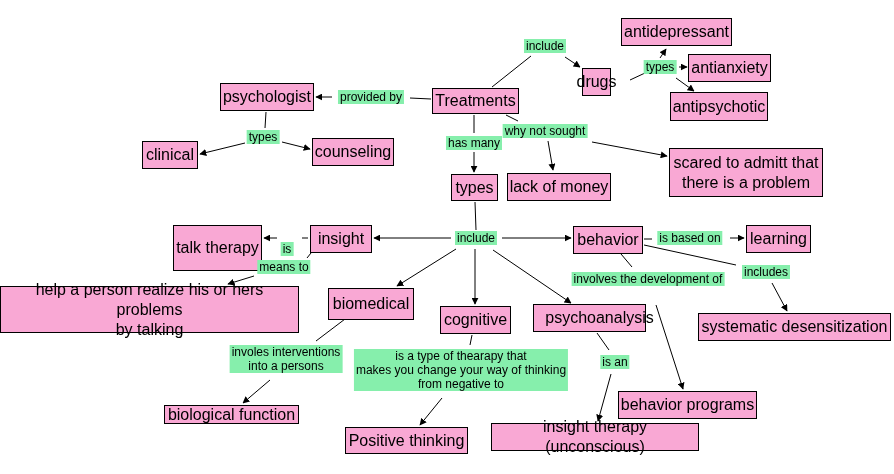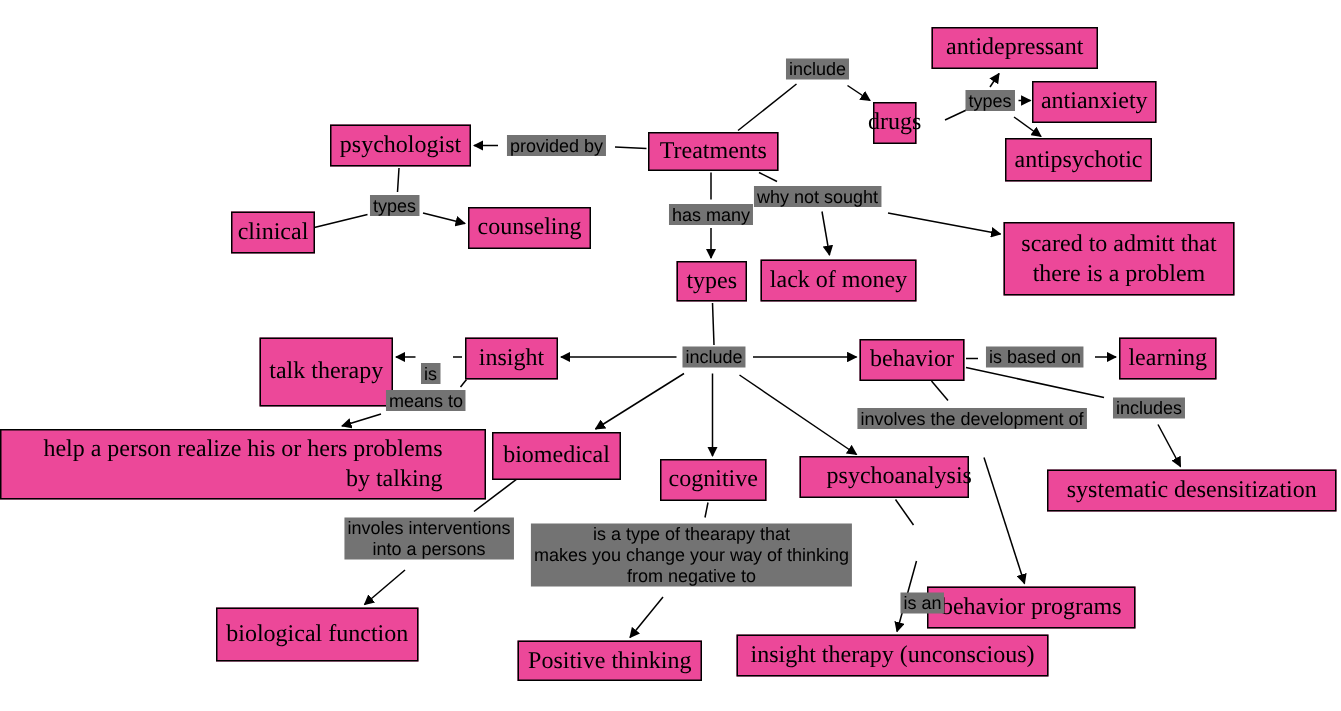--- a/index.html
+++ b/index.html
@@ -1,28 +1,28 @@
 <!DOCTYPE html>
 <html><head>
 <meta charset="utf-8">
 <style>
   html, body { margin: 0; padding: 0; background: #ffffff; }
   #canvas { position: relative; width: 894px; height: 474px; overflow: hidden; background: #ffffff; }
   #links { position: absolute; left: 0; top: 0; width: 894px; height: 474px; }
   .node {
     position: absolute; box-sizing: border-box;
-    border: 1px solid #000; background: #ec4899;
-    font-family: Liberation Serif, serif; font-size: 16px; color: #000;
+    border: 1px solid #000; background: #f9a8d4;
+    font-family: Liberation Sans, sans-serif; font-size: 16px; color: #000;
     display: flex; align-items: center; justify-content: center; text-align: center;
     line-height: 20px; white-space: pre-line; cursor: pointer;
   }
   .lbl {
     position: absolute; transform: translate(-50%, -50%);
     font-family: "Liberation Sans", sans-serif; font-size: 12px; color: #000;
-    background: #737373; text-align: center; white-space: pre-line; line-height: 14px; padding: 0 2px;
+    background: #86efac; text-align: center; white-space: pre-line; line-height: 14px; padding: 0 2px;
   }
 </style>
 </head>
 <body>
 
 <div id="canvas">
   <svg id="links" xmlns="http://www.w3.org/2000/svg">
       <defs>
         <marker id="ah" viewBox="0 0 10 10" refX="9" refY="5" markerWidth="7" markerHeight="7" orient="auto">
           <path d="M0,0 L10,5 L0,10 z" fill="#000000"></path>
@@ -67,37 +67,37 @@
       <line x1="597" y1="333" x2="609" y2="350" stroke="#000000" stroke-width="1"></line>
       <line x1="611" y1="374" x2="598" y2="421" stroke="#000000" stroke-width="1" marker-end="url(#ah)"></line>
     </svg>
 
   <div class="node" style="left:432px;top:88px;width:87px;height:26px;">Treatments</div>
   <div class="node" style="left:582px;top:68px;width:29px;height:28px;">drugs</div>
   <div class="node" style="left:621px;top:18px;width:111px;height:28px;">antidepressant</div>
   <div class="node" style="left:688px;top:54px;width:83px;height:28px;">antianxiety</div>
   <div class="node" style="left:670px;top:92px;width:98px;height:29px;">antipsychotic</div>
   <div class="node" style="left:220px;top:83px;width:94px;height:28px;">psychologist</div>
-  <div class="node" style="left:142px;top:141px;width:56px;height:28px;margin-left:12px;">clinical</div>
+  <div class="node" style="left:142px;top:141px;width:56px;height:28px;">clinical</div>
   <div class="node" style="left:312px;top:138px;width:82px;height:28px;">counseling</div>
   <div class="node" style="left:451px;top:174px;width:47px;height:27px;">types</div>
   <div class="node" style="left:507px;top:173px;width:104px;height:28px;">lack of money</div>
   <div class="node" style="left:669px;top:148px;width:154px;height:49px;">scared to admitt that
 there is a problem</div>
   <div class="node" style="left:173px;top:225px;width:89px;height:46px;">talk therapy</div>
   <div class="node" style="left:310px;top:225px;width:62px;height:28px;">insight</div>
-  <div class="node" style="left:0px;top:286px;width:324px;height:47px;text-align:right;">help a person realize his or hers problems
+  <div class="node" style="left:0px;top:286px;width:299px;height:47px;">help a person realize his or hers problems
 by talking</div>
   <div class="node" style="left:328px;top:288px;width:86px;height:32px;">biomedical</div>
   <div class="node" style="left:440px;top:306px;width:71px;height:28px;">cognitive</div>
   <div class="node" style="left:533px;top:304px;width:113px;height:28px;padding-left:20px;">psychoanalysis</div>
   <div class="node" style="left:573px;top:226px;width:70px;height:28px;">behavior</div>
   <div class="node" style="left:746px;top:225px;width:65px;height:28px;">learning</div>
   <div class="node" style="left:698px;top:313px;width:193px;height:28px;">systematic desensitization</div>
-  <div class="node" style="left:144px;top:405px;width:135px;height:36px;">biological function</div>
+  <div class="node" style="left:164px;top:405px;width:135px;height:19px;">biological function</div>
   <div class="node" style="left:345px;top:427px;width:123px;height:27px;">Positive thinking</div>
   <div class="node" style="left:491px;top:423px;width:208px;height:28px;">insight therapy (unconscious)</div>
   <div class="node" style="left:618px;top:391px;width:139px;height:28px;">behavior programs</div>
 
   <div class="lbl" style="left:545px;top:46px;">include</div>
   <div class="lbl" style="left:660px;top:67px;">types</div>
   <div class="lbl" style="left:371px;top:97px;">provided by</div>
   <div class="lbl" style="left:263px;top:137px;">types</div>
   <div class="lbl" style="left:474px;top:143px;">has many</div>
   <div class="lbl" style="left:545px;top:131px;">why not sought</div>
@@ -105,14 +105,14 @@
   <div class="lbl" style="left:287px;top:249px;text-align:center;">is</div>
   <div class="lbl" style="left:284px;top:267px;">means to</div>
   <div class="lbl" style="left:690px;top:238px;">is based on</div>
   <div class="lbl" style="left:648px;top:279px;">involves the development of</div>
   <div class="lbl" style="left:766px;top:272px;">includes</div>
   <div class="lbl" style="left:286px;top:359px;text-align:center;">involes interventions
 into a persons</div>
   <div class="lbl" style="left:461px;top:370px;">is a type of thearapy that
 makes you change your way of thinking
 from negative to</div>
-  <div class="lbl" style="left:615px;top:362px;margin-top:40px;">is an</div>
+  <div class="lbl" style="left:615px;top:362px;">is an</div>
 </div>
 
 </body></html>

